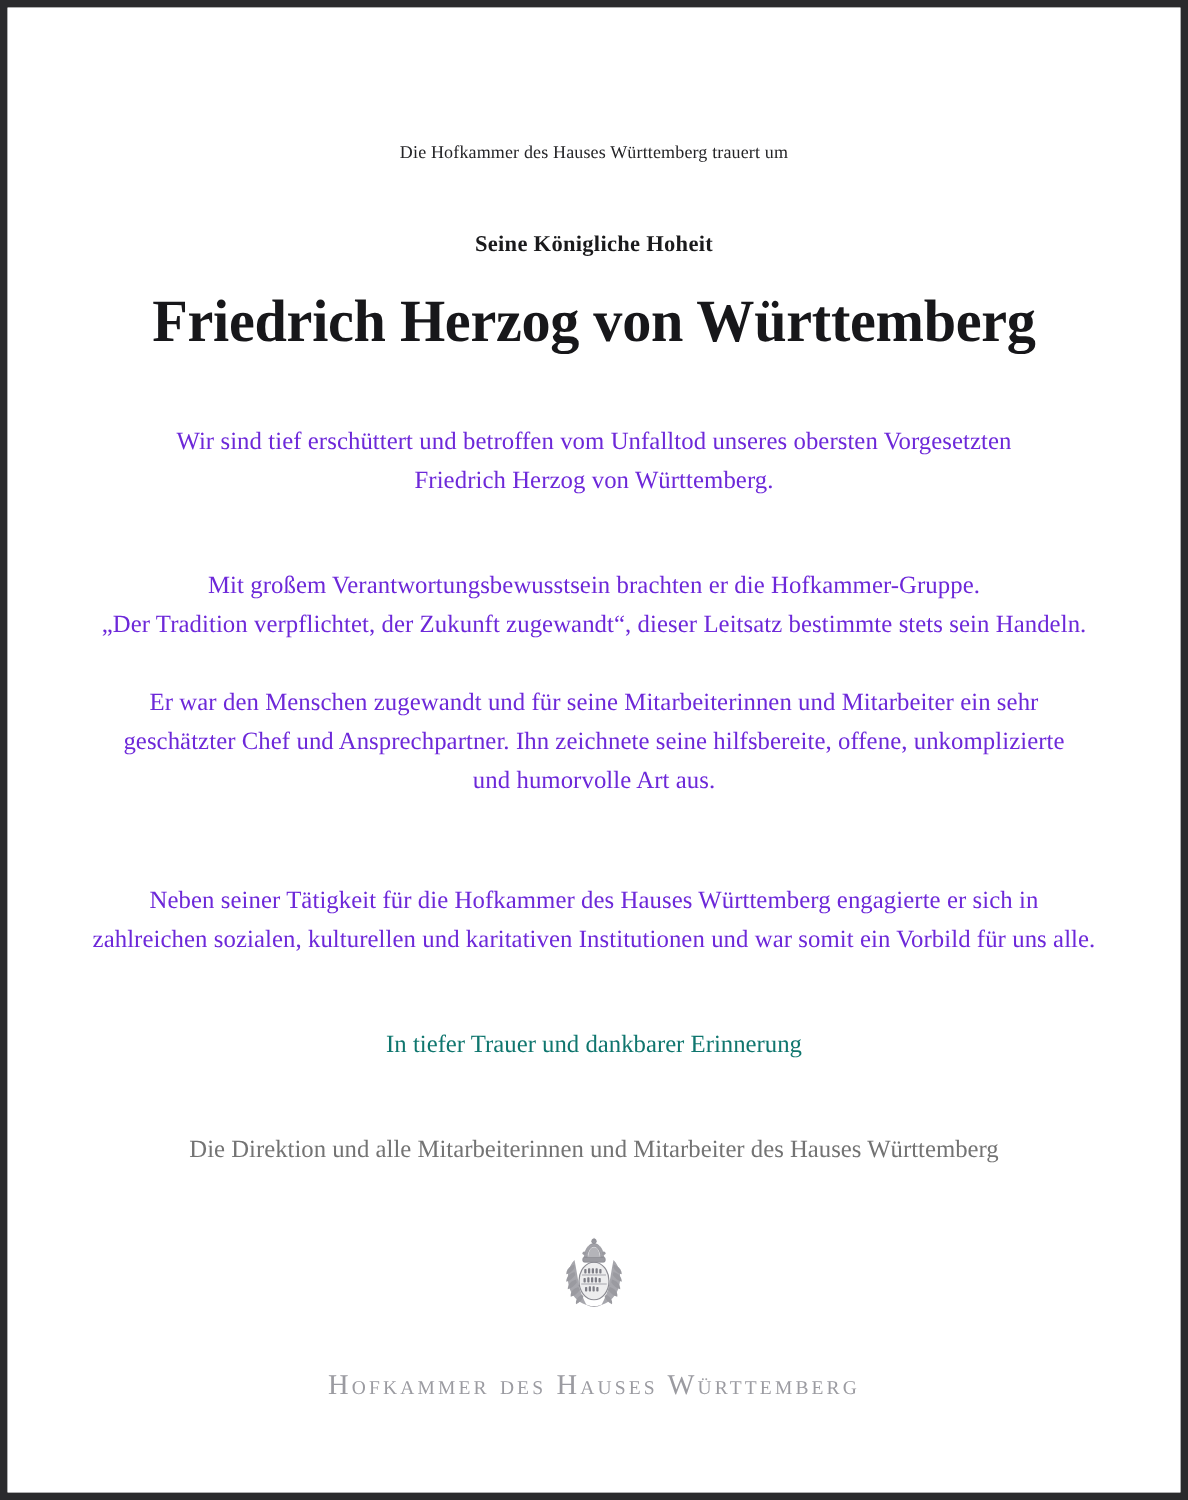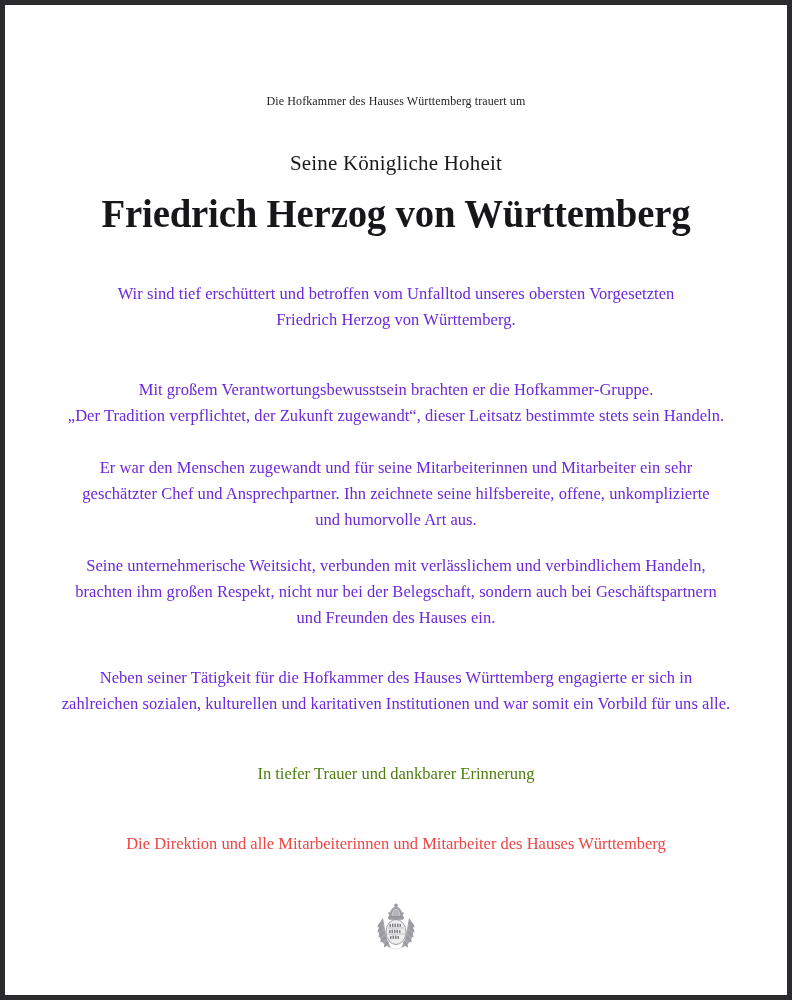--- a/index.html
+++ b/index.html
@@ -35,22 +35,22 @@
 
   .lede {
     font-size: 12px;
     line-height: 24px;
     color: #242427;
     letter-spacing: 0.1px;
   }
 
   .honorific {
     margin-top: 40px;
-    font-size: 21px;
-    font-weight: normal;
+    font-size: 15px;
+    font-weight: bold;
     line-height: 20px;
     color: #1a1a1c;
     letter-spacing: 0.2px;
   }
 
   .deceased-name {
     margin-top: 18px;
     font-size: 40px;
     font-weight: bold;
     line-height: 46px;
@@ -71,27 +71,27 @@
   .body-block p { margin: 0; }
 
   .gap-lg  { height: 34px; }
   .gap-md  { height: 26px; }
   .gap-sm  { height: 20px; }
   .gap-xl  { height: 44px; }
 
   .closing {
     font-size: 16.5px;
     line-height: 26px;
-    color: #4d7c0f;
+    color: #0f766e;
   }
 
   .signature {
     font-size: 16.5px;
     line-height: 26px;
-    color: #ef4444;
+    color: #737373;
   }
 
   .logo-area {
     margin-top: 44px;
     display: flex;
     flex-direction: column;
     align-items: center;
     gap: 31px;
   }
 
@@ -142,25 +142,20 @@
     <div class="gap-md"></div>
 
     <div class="body-block">
       <p>Er war den Menschen zugewandt und für seine Mitarbeiterinnen und Mitarbeiter ein sehr</p>
       <p>geschätzter Chef und Ansprechpartner. Ihn zeichnete seine hilfsbereite, offene, unkomplizierte</p>
       <p>und humorvolle Art aus.</p>
     </div>
 
     <div class="gap-sm"></div>
 
-    <div class="body-block">
-      <p>Seine unternehmerische Weitsicht, verbunden mit verlässlichem und verbindlichem Handeln,</p>
-      <p>brachten ihm großen Respekt, nicht nur bei der Belegschaft, sondern auch bei Geschäftspartnern</p>
-      <p>und Freunden des Hauses ein.</p>
-    </div>
 
     <div class="gap-lg"></div>
 
     <div class="body-block">
       <p>Neben seiner Tätigkeit für die Hofkammer des Hauses Württemberg engagierte er sich in</p>
       <p>zahlreichen sozialen, kulturellen und karitativen Institutionen und war somit ein Vorbild für uns alle.</p>
     </div>
 
     <div class="gap-xl"></div>
 

